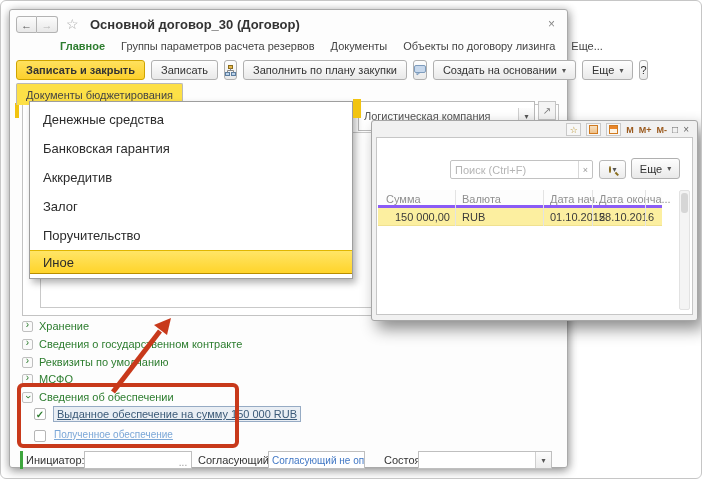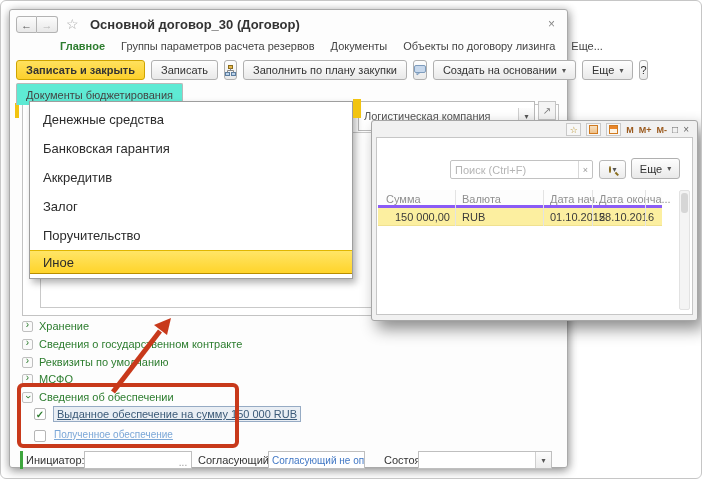--- a/index.html
+++ b/index.html
@@ -19,21 +19,21 @@
   .mitem{cursor:pointer;}
   .mitem.green{color:#2d7d2f;font-weight:bold;}
   .toolbar{position:absolute;left:6px;top:50px;right:6px;display:flex;gap:6px;align-items:center;}
   .btn{height:20px;padding:0 9px;border:1px solid #b0b0b0;border-radius:3px;background:linear-gradient(#fefefe,#e9e9e9);font-size:11px;color:#333;display:inline-flex;align-items:center;justify-content:center;gap:5px;white-space:nowrap;}
   .btn.primary{background:linear-gradient(#ffe15e,#fcd02c);border-color:#cfa400;font-weight:bold;}
   .btn.icon{width:21px;padding:0;}
   .btn .arr{font-size:8px;color:#555;}
   .btn.more{margin-left:auto;}
   .btn.help{margin-right:8px;width:20px;padding:0;}
   .tabs{position:absolute;left:6px;top:73px;display:flex;z-index:3;}
-  .tab{height:22px;padding:0 9px;border:1px solid #b9b9b9;border-bottom:none;background:#5eead4;font-size:11px;color:#444;display:flex;align-items:center;border-radius:2px 2px 0 0;}
+  .tab{height:22px;padding:0 9px;border:1px solid #b9b9b9;border-bottom:none;background:#fde047;font-size:11px;color:#444;display:flex;align-items:center;border-radius:2px 2px 0 0;}
   .tab.active{background:#fff;position:relative;z-index:4;}
   .content-panel{position:absolute;left:12px;top:94px;width:537px;height:212px;background:#fff;border:1px solid #c3c3c3;z-index:2;}
   .inner-box{position:absolute;left:30px;top:122px;width:511px;height:176px;background:#fff;border:1px solid #c9c9c9;z-index:2;}
   .combo{position:absolute;left:348px;top:91px;width:177px;height:30px;border:1px solid #b9b9b9;background:#fff;display:flex;align-items:center;z-index:3;}
   .combo .val{flex:1;font-size:11px;color:#555;padding-left:5px;white-space:nowrap;overflow:hidden;}
   .combo .cbtn{width:16px;height:17px;border-left:1px solid #cfcfcf;background:linear-gradient(#fcfcfc,#ececec);font-size:8px;color:#555;display:flex;align-items:center;justify-content:center;}
   .open-btn{position:absolute;left:528px;top:91px;width:18px;height:19px;border:1px solid #c4c4c4;background:#f4f4f4;font-size:10px;color:#777;display:flex;align-items:center;justify-content:center;z-index:3;}
   .notch{position:absolute;background:#f2c410;z-index:2;}
 
   .section-row{position:absolute;left:12px;display:flex;align-items:center;gap:6px;height:16px;z-index:2;}

